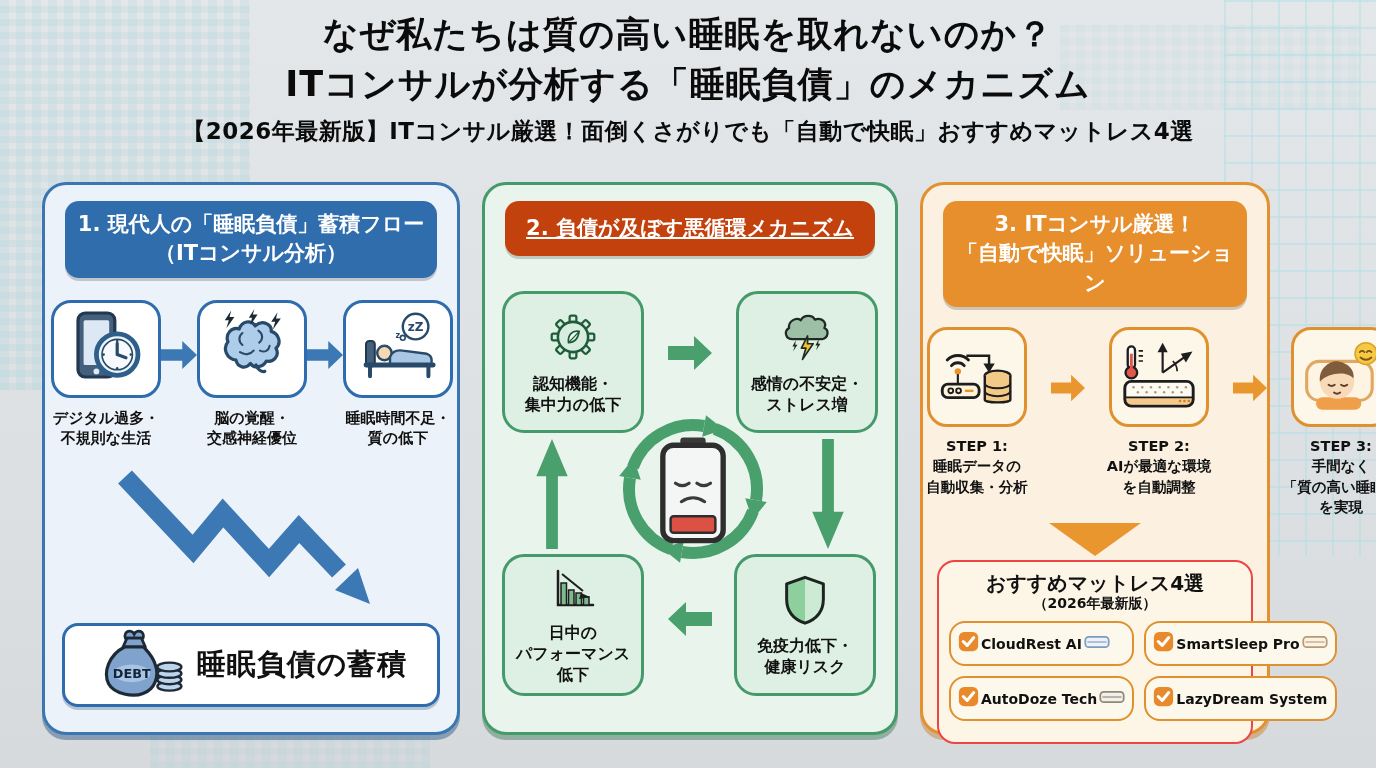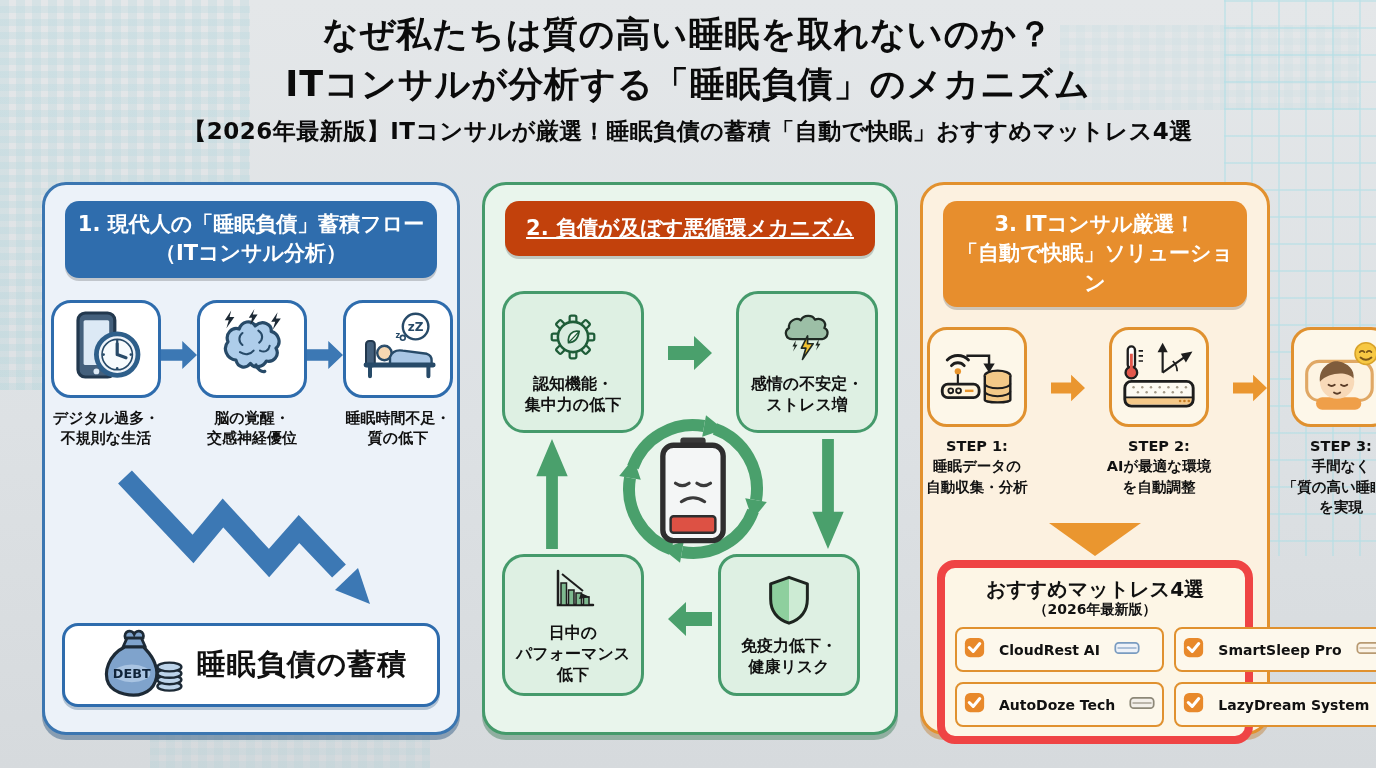--- a/index.html
+++ b/index.html
@@ -59,65 +59,65 @@
                 box-shadow:0 3px 0 rgba(40,82,124,.30); }
   .result-label { font-size:29px; font-weight:900; letter-spacing:1px; }
 
   
   .cycle-node { position:absolute; width:142px; height:142px; background:#def0e3;
                 border:3.5px solid #459a6b; border-radius:22px; display:flex;
                 flex-direction:column; align-items:center; justify-content:center; gap:5px; }
   .cycle-label { font-size:16px; font-weight:900; text-align:center;
                  white-space:pre-line; line-height:1.3; }
   .n-tl { left:17px;  top:106px; }  .n-tr { right:17px; top:106px; }
-  .n-bl { left:17px;  top:369px; }  .n-br { right:35px; top:369px;border-radius:19px; }
+  .n-bl { left:17px;  top:369px; }  .n-br { right:19px; top:369px; }
   .cyc-arrow { position:absolute; }
   .a-top    { left:166px; top:148px; }
   .a-bottom { left:166px; top:414px; }
   .a-left   { left:48px;  top:254px; }
   .a-right  { right:48px; top:254px; }
   .cycle-circle { position:absolute; left:120px; top:216px; }
   .battery { position:absolute; left:172px; top:250px; }
 
   
   .sol-steps { display:flex; justify-content:space-between; padding:0 4px; margin-top:20px;gap:24px; }
   .sol-step { width:110px; display:flex; flex-direction:column; align-items:center; }
   .sol-card { width:100px; height:100px; background:#fdf7e9; border:3.5px solid #e0912f;
               border-radius:20px; display:flex; align-items:center; justify-content:center; }
   .sol-label { margin:9px -12px 0; font-size:14.5px; font-weight:900; text-align:center;
                white-space:pre-line; line-height:1.4; }
   .sol-arrow { margin-top:44px; flex:0 0 auto; }
   .down-triangle { margin:6px auto 0; width:0; height:0;
                    border-left:46px solid transparent; border-right:46px solid transparent;
                    border-top:33px solid #ea962f; }
-  .rec-box { margin:4px 14px 0; height:184px; background:#fdf6e6; border:8px solid #ef4444;
+  .rec-box { margin:4px 14px 0; height:184px; background:#fdf6e6; border:2px solid #ef4444;
              border-radius:18px; padding-top:9px; }
   .rec-title { text-align:center; font-size:20px; font-weight:900; line-height:1.2; }
   .rec-subtitle { text-align:center; font-size:14px; font-weight:900; }
   .rec-grid { display:grid; grid-template-columns:1fr 1fr; gap:10px; padding:8px 10px 0; }
-  .rec-item { height:45px; background:#fdf8ec; border:2.5px solid #e0912f; border-radius:8px;
-              display:flex; align-items:center; gap:14px; padding:0 7px; }
+  .rec-item { height:45px; background:#fdf8ec; border:2.5px solid #e0912f; border-radius:16px;
+              display:flex; align-items:center; gap:2px; padding:0 7px; }
   .rec-name { font-size:14px; font-weight:900; white-space:nowrap; }
 </style>
 </head>
 <body>
 
 <div class="stage">
 
   <div class="bg-pixels tl"></div>
   <div class="bg-pixels bl"></div>
   <div class="bg-pixels tm"></div>
   <div class="bg-grid"></div>
 
   <header class="main-header">
     <div class="main-title">
       <div>なぜ私たちは質の高い睡眠を取れないのか？</div>
       <div>ITコンサルが分析する「睡眠負債」のメカニズム</div>
     </div>
-    <div class="main-subtitle">【2026年最新版】ITコンサルが厳選！睡眠負債の蓄積「自動で快眠」おすすめマットレス4選</div>
+    <div class="main-subtitle">【2026年最新版】ITコンサル厳選！面倒くさがりでも「自動で快眠」おすすめマットレス4選</div>
   </header>
 
   <section class="panel panel-flow">
     <div class="panel-header blue">1. 現代人の「睡眠負債」蓄積フロー
 （ITコンサル分析）</div>
 
     <div class="flow-steps">
       <div class="flow-step">
         <div class="flow-card">
           <svg width="80" height="80" viewBox="0 0 100 100">

